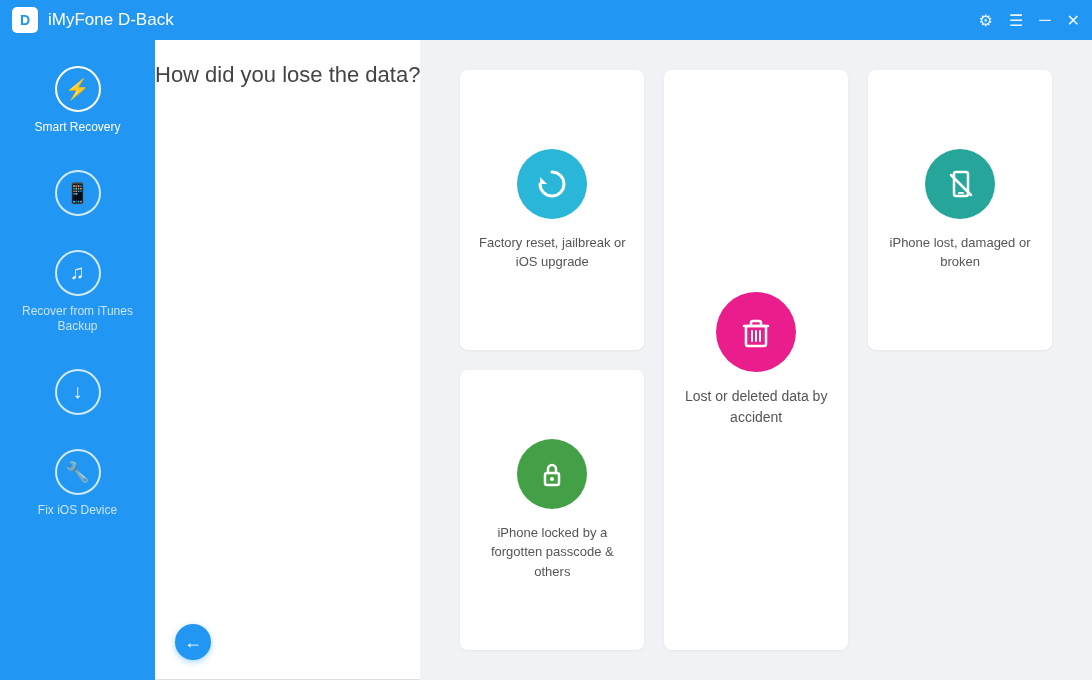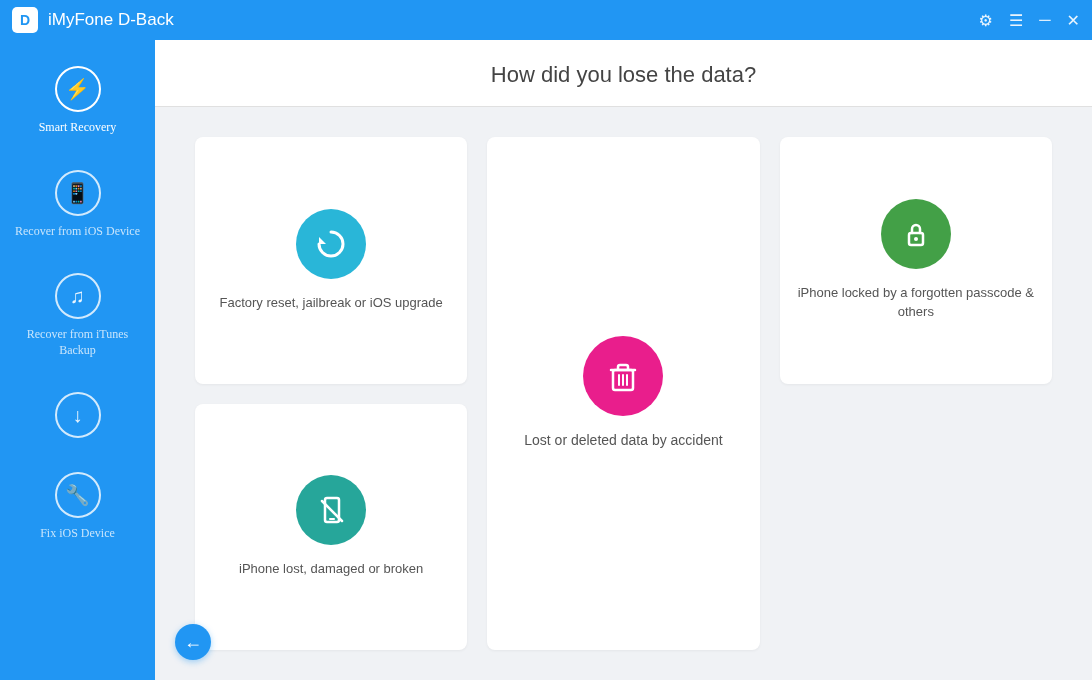--- a/index.html
+++ b/index.html
@@ -73,28 +73,28 @@
       border-radius: 50%;
       border: 2px solid rgba(255,255,255,0.8);
       display: flex; align-items: center; justify-content: center;
       font-size: 20px;
       color: rgba(255,255,255,0.9);
     }
     .sidebar-item.active .sidebar-icon-circle {
       border-color: #fff;
       color: #fff;
     }
-    .sidebar-label { line-height: 1.3; font-family: Liberation Serif, serif; }
+    .sidebar-label { line-height: 1.3; }
 
     
     .content {
       flex: 1;
       background: #f0f2f5;
       display: flex;
-      flex-direction: column;
+      flex-direction: row;
       overflow: hidden;
       position: relative;
     }
     .content-header {
       background: #fff;
       padding: 22px 0 18px;
       text-align: center;
       border-bottom: 1px solid #e0e0e0;
     }
     .content-header h1 {
@@ -191,22 +191,20 @@
 
 <div class="main-layout">
 
   <nav class="sidebar">
   <div class="sidebar-item active">
         <div class="sidebar-icon-circle">⚡</div>
         <span class="sidebar-label">Smart Recovery</span>
       </div>
       <div class="sidebar-item">
         <div class="sidebar-icon-circle">📱</div>
-        <span class="sidebar-label">Recover from
-iOS Device</span>
       </div>
       <div class="sidebar-item">
         <div class="sidebar-icon-circle">♫</div>
         <span class="sidebar-label">Recover from
 iTunes Backup</span>
       </div>
       <div class="sidebar-item">
         <div class="sidebar-icon-circle">↓</div>
       </div>
       <div class="sidebar-item">
@@ -236,35 +234,35 @@
       <path d="M6 12h24" stroke="white" stroke-width="2.5" stroke-linecap="round"></path>
       <path d="M13 12V9a2 2 0 012-2h6a2 2 0 012 2v3" stroke="white" stroke-width="2.5"></path>
       <line x1="14" y1="17" x2="14" y2="27" stroke="white" stroke-width="2" stroke-linecap="round"></line>
       <line x1="18" y1="17" x2="18" y2="27" stroke="white" stroke-width="2" stroke-linecap="round"></line>
       <line x1="22" y1="17" x2="22" y2="27" stroke="white" stroke-width="2" stroke-linecap="round"></line>
     </svg>
           </div>
           <div class="card-label">Lost or deleted data by accident</div>
         </div>
         <div class="card">
+          <div class="card-icon icon-teal">
+            <svg width="32" height="32" viewBox="0 0 32 32" fill="none">
+      <rect x="10" y="4" width="14" height="24" rx="2" stroke="white" stroke-width="2.5" fill="none"></rect>
+      <line x1="15" y1="25" x2="19" y2="25" stroke="white" stroke-width="2" stroke-linecap="round"></line>
+      <line x1="7" y1="7" x2="27" y2="27" stroke="white" stroke-width="2.5" stroke-linecap="round"></line>
+    </svg>
+          </div>
+          <div class="card-label">iPhone lost, damaged or broken</div>
+        </div>
+        <div class="card">
           <div class="card-icon icon-green">
             <svg width="32" height="32" viewBox="0 0 32 32" fill="none">
       <rect x="9" y="15" width="14" height="12" rx="2" stroke="white" stroke-width="2.5" fill="none"></rect>
       <path d="M12 15v-4a4 4 0 018 0v4" stroke="white" stroke-width="2.5" fill="none" stroke-linecap="round"></path>
       <circle cx="16" cy="21" r="2" fill="white"></circle>
     </svg>
           </div>
           <div class="card-label">iPhone locked by a forgotten passcode &amp; others</div>
         </div>
-        <div class="card">
-          <div class="card-icon icon-teal">
-            <svg width="32" height="32" viewBox="0 0 32 32" fill="none">
-      <rect x="10" y="4" width="14" height="24" rx="2" stroke="white" stroke-width="2.5" fill="none"></rect>
-      <line x1="15" y1="25" x2="19" y2="25" stroke="white" stroke-width="2" stroke-linecap="round"></line>
-      <line x1="7" y1="7" x2="27" y2="27" stroke="white" stroke-width="2.5" stroke-linecap="round"></line>
-    </svg>
-          </div>
-          <div class="card-label">iPhone lost, damaged or broken</div>
-        </div>
       </div>
     <div class="back-btn">←</div>
   </main>
 </div>
 
 </body></html>

